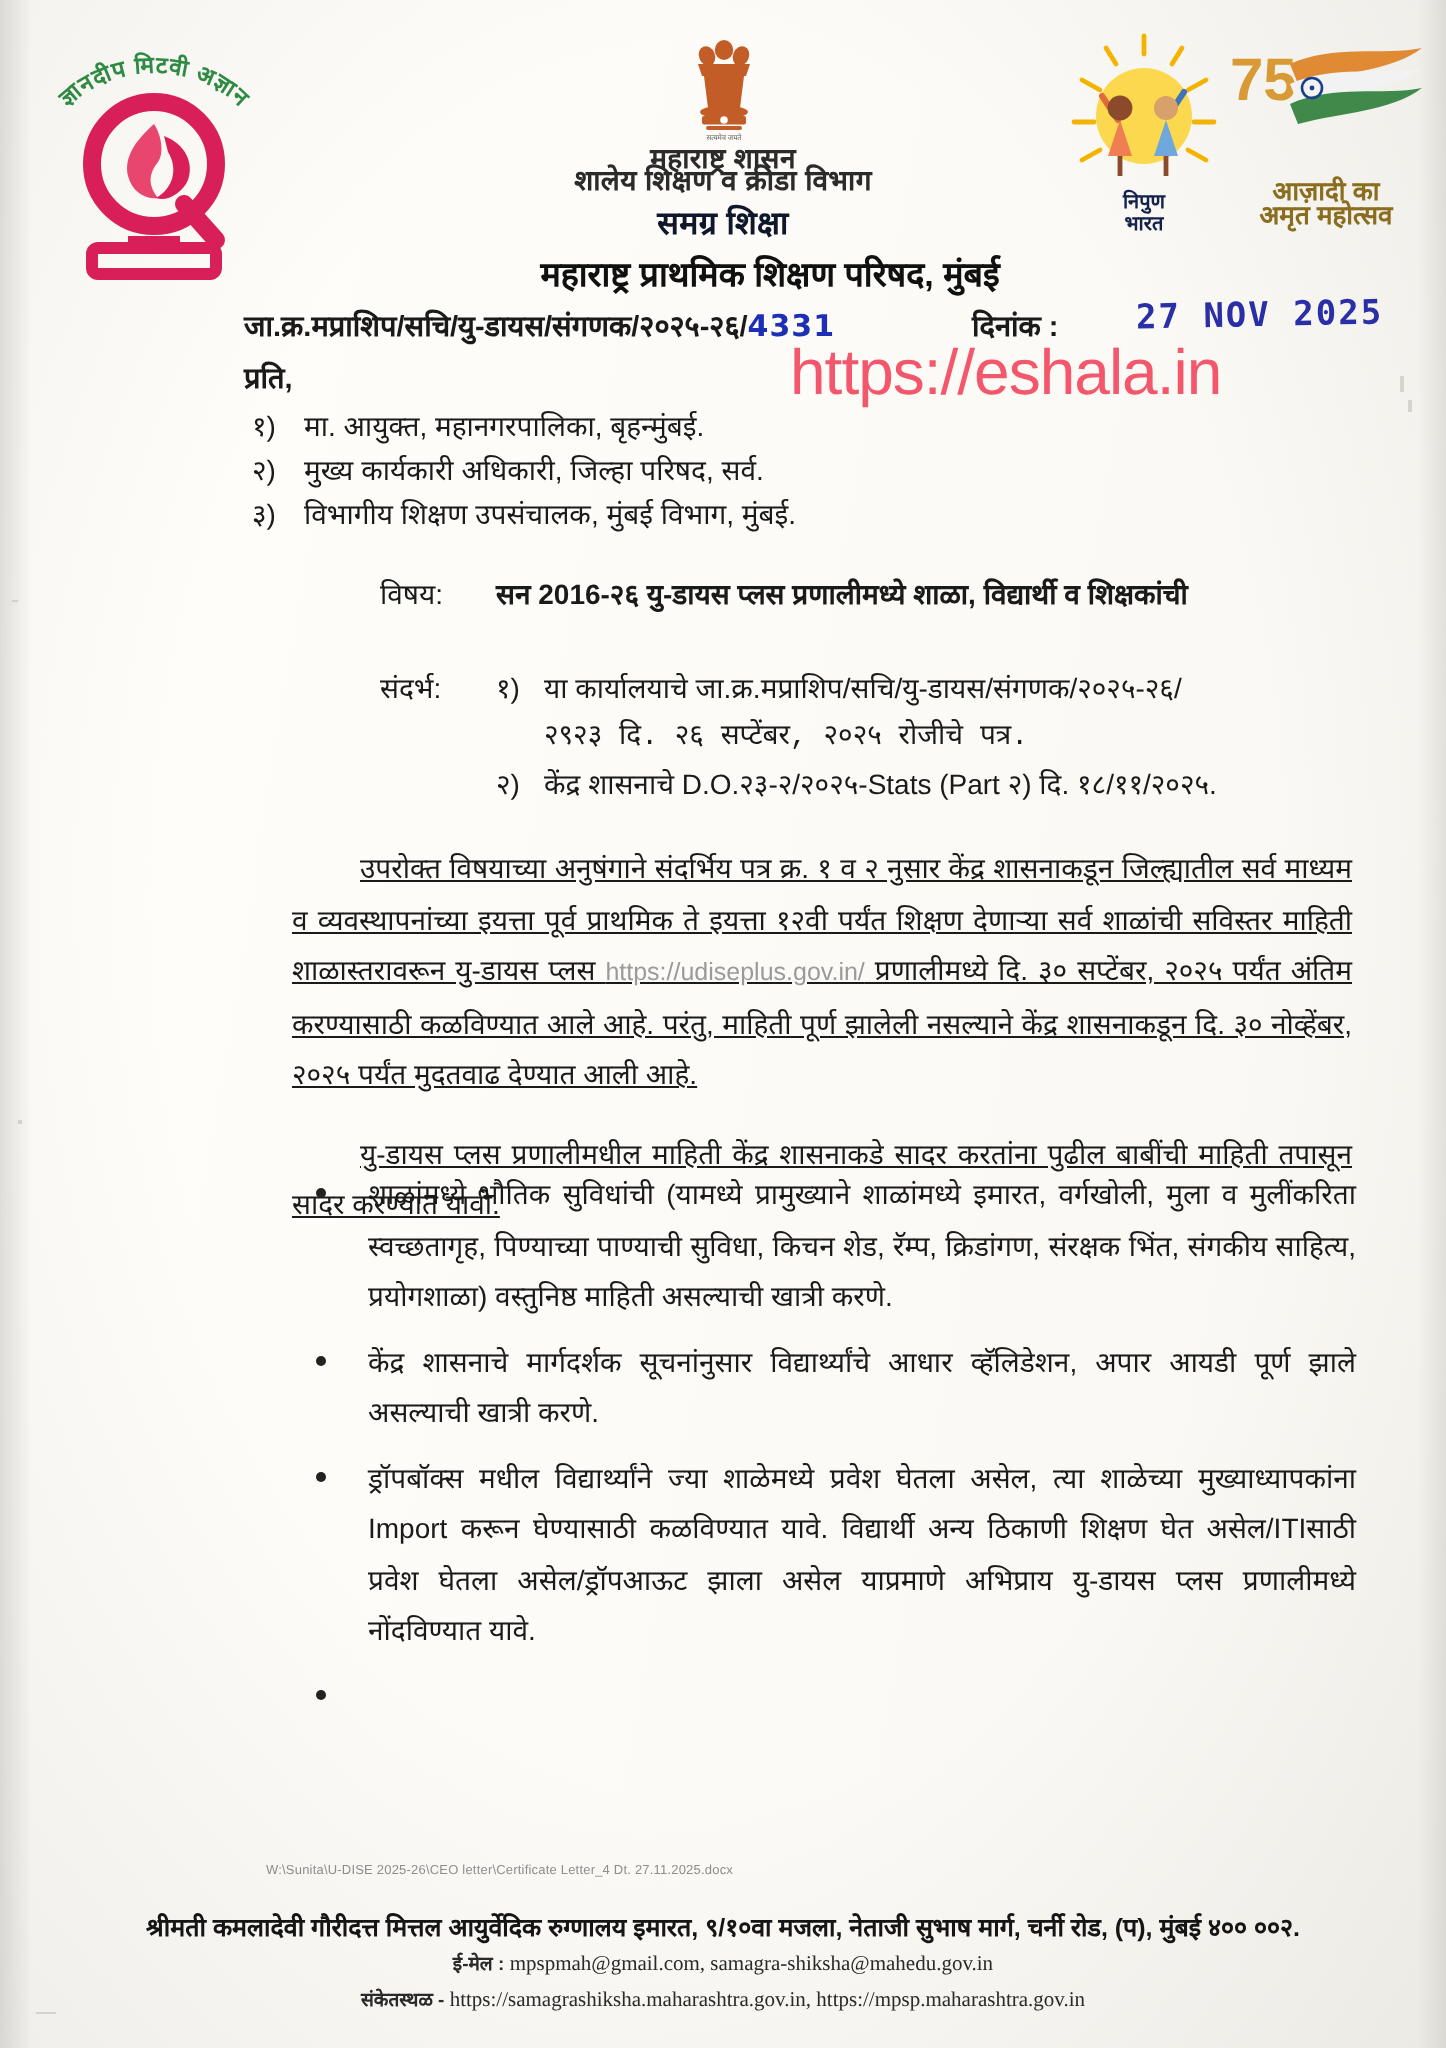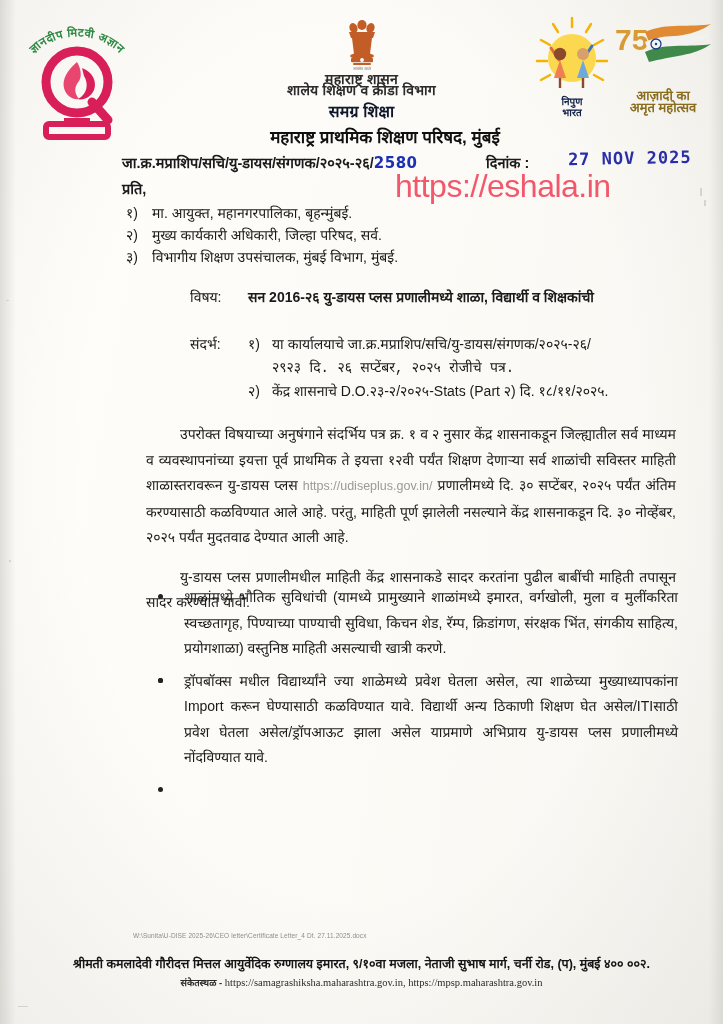--- a/index.html
+++ b/index.html
@@ -281,20 +281,21 @@
     line-height: 23px;
     font-weight: 500;
     font-family: Liberation Mono, monospace;
   }
 
   #para-block {
     position: absolute;
     left: 146px;
     top: 230px;
     width: 530px;
+    text-decoration: underline;
   }
   .para {
     font-size: 14px;
     line-height: 25.5px;
     text-align: justify;
     text-justify: inter-word;
     text-indent: 34px;
     margin-bottom: 4px;
     font-weight: 500;
   }
@@ -481,21 +482,21 @@
         <div class="azadi-label">
           <div class="big">आज़ादी का</div>
           <div class="big">अमृत महोत्सव</div>
         </div>
       </div>
     </div>
   </div>
 
   <div id="ref-row">
     <div class="ref-no">
-      <span>जा.क्र.मप्राशिप/सचि/यु-डायस/संगणक/२०२५-२६/</span><span class="ref-handwritten">2580</span>
+      <span>जा.क्र.मप्राशिप/सचि/यु-डायस/संगणक/२०२५-२६/</span><span class="ref-handwritten">4331</span>
     </div>
     <div class="date-label">दिनांक :</div>
     <div class="date-stamp">27 NOV 2025</div>
   </div>
 
   <div id="watermark">https://eshala.in</div>
 
   <div id="body">
 
     <div class="to-label">प्रति,</div>
@@ -546,35 +547,40 @@
       <p class="para"><span>यु-डायस प्लस प्रणालीमधील माहिती केंद्र शासनाकडे सादर करतांना पुढील बाबींची माहिती तपासून सादर करण्यात यावी.</span></p>
     </div>
 
     <div id="bullets">
       <div class="bullet">
         <span class="dot"></span>
         <span>शाळांमध्ये भौतिक सुविधांची (यामध्ये प्रामुख्याने शाळांमध्ये इमारत, वर्गखोली, मुला व मुलींकरिता स्वच्छतागृह, पिण्याच्या पाण्याची सुविधा, किचन शेड, रॅम्प, क्रिडांगण, संरक्षक भिंत, संगकीय साहित्य, प्रयोगशाळा) वस्तुनिष्ठ माहिती असल्याची खात्री करणे.</span>
       </div>
       <div class="bullet">
         <span class="dot"></span>
+        <span>केंद्र शासनाचे मार्गदर्शक सूचनांनुसार विद्यार्थ्यांचे आधार व्हॅलिडेशन, अपार आयडी पूर्ण झाले असल्याची खात्री करणे.</span>
       </div>
       <div class="bullet">
         <span class="dot"></span>
         <span>ड्रॉपबॉक्स मधील विद्यार्थ्यांने ज्या शाळेमध्ये प्रवेश घेतला असेल, त्या शाळेच्या मुख्याध्यापकांना Import करून घेण्यासाठी कळविण्यात यावे. विद्यार्थी अन्य ठिकाणी शिक्षण घेत असेल/ITIसाठी प्रवेश घेतला असेल/ड्रॉपआऊट झाला असेल याप्रमाणे अभिप्राय यु-डायस प्लस प्रणालीमध्ये नोंदविण्यात यावे.</span>
       </div>
       <div class="bullet">
         <span class="dot"></span>
       </div>
     </div>
   </div>
 
   <div id="filepath">W:\Sunita\U-DISE 2025-26\CEO letter\Certificate Letter_4 Dt. 27.11.2025.docx</div>
 
   <div id="footer">
     <div class="addr">श्रीमती कमलादेवी गौरीदत्त मित्तल आयुर्वेदिक रुग्णालय इमारत, ९/१०वा मजला, नेताजी सुभाष मार्ग, चर्नी रोड, (प), मुंबई ४०० ००२.</div>
+    <div class="email-line">
+      <span class="lbl">ई-मेल :</span>
+      <span>mpspmah@gmail.com, samagra-shiksha@mahedu.gov.in</span>
+    </div>
     <div class="web-line">
       <span class="lbl">संकेतस्थळ -</span>
       <span>https://samagrashiksha.maharashtra.gov.in, https://mpsp.maharashtra.gov.in</span>
     </div>
   </div>
 
   <div id="scan-specks">
     <div class="speck" style="left:6px;  top:300px; width:3px;  height:1px;"></div>
     <div class="speck" style="left:9px;  top:560px; width:2px;  height:2px;"></div>
     <div class="speck" style="left:700px;top:188px; width:2px;  height:8px;"></div>

